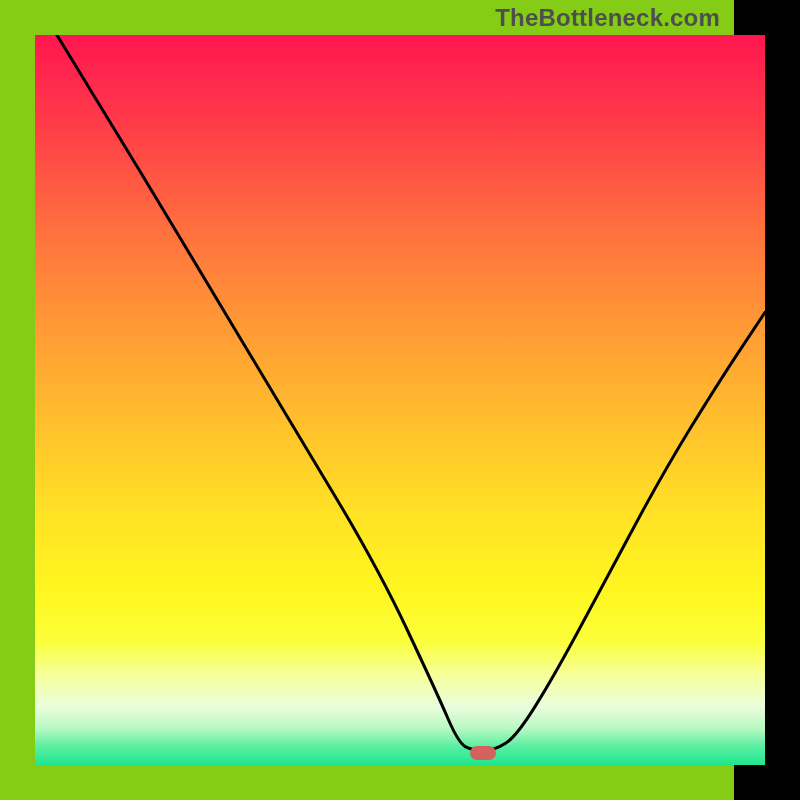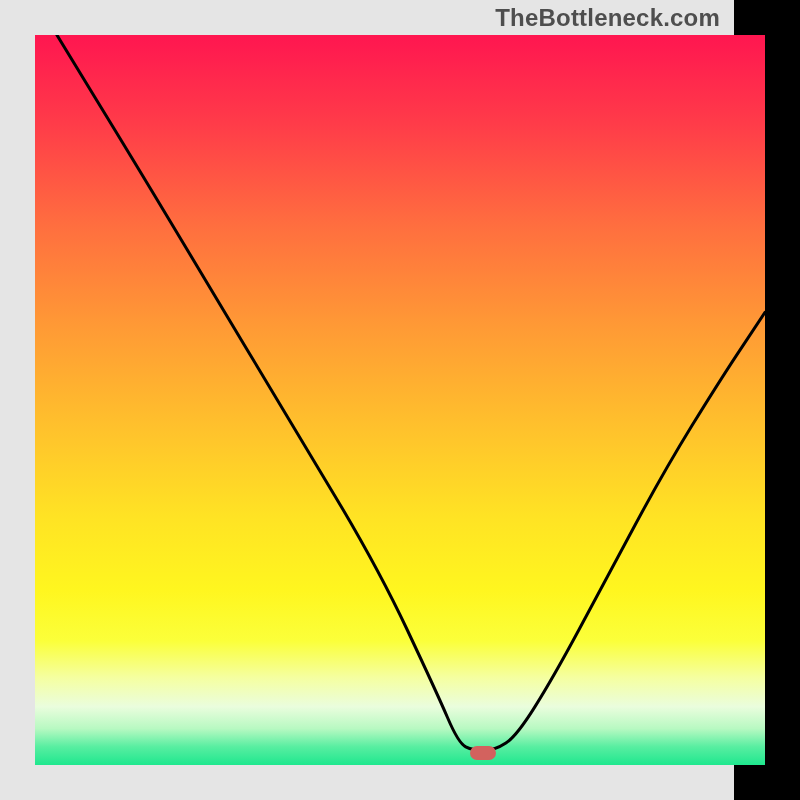--- a/index.html
+++ b/index.html
@@ -8,21 +8,21 @@
     width: 800px;
     height: 800px;
     background: #000;
     overflow: hidden;
     font-family: Arial, Helvetica, sans-serif;
   }
   .frame {
     position: relative;
     width: 734px;
     height: 800px;
-    background: #e5e5e5;
+    background: #84cc16;
   }
   .watermark {
     position: absolute;
     top: 4px;
     right: 14px;
     color: #4e4e4e;
     font-size: 24px;
     font-weight: 600;
     letter-spacing: 0.2px;
     z-index: 10;

